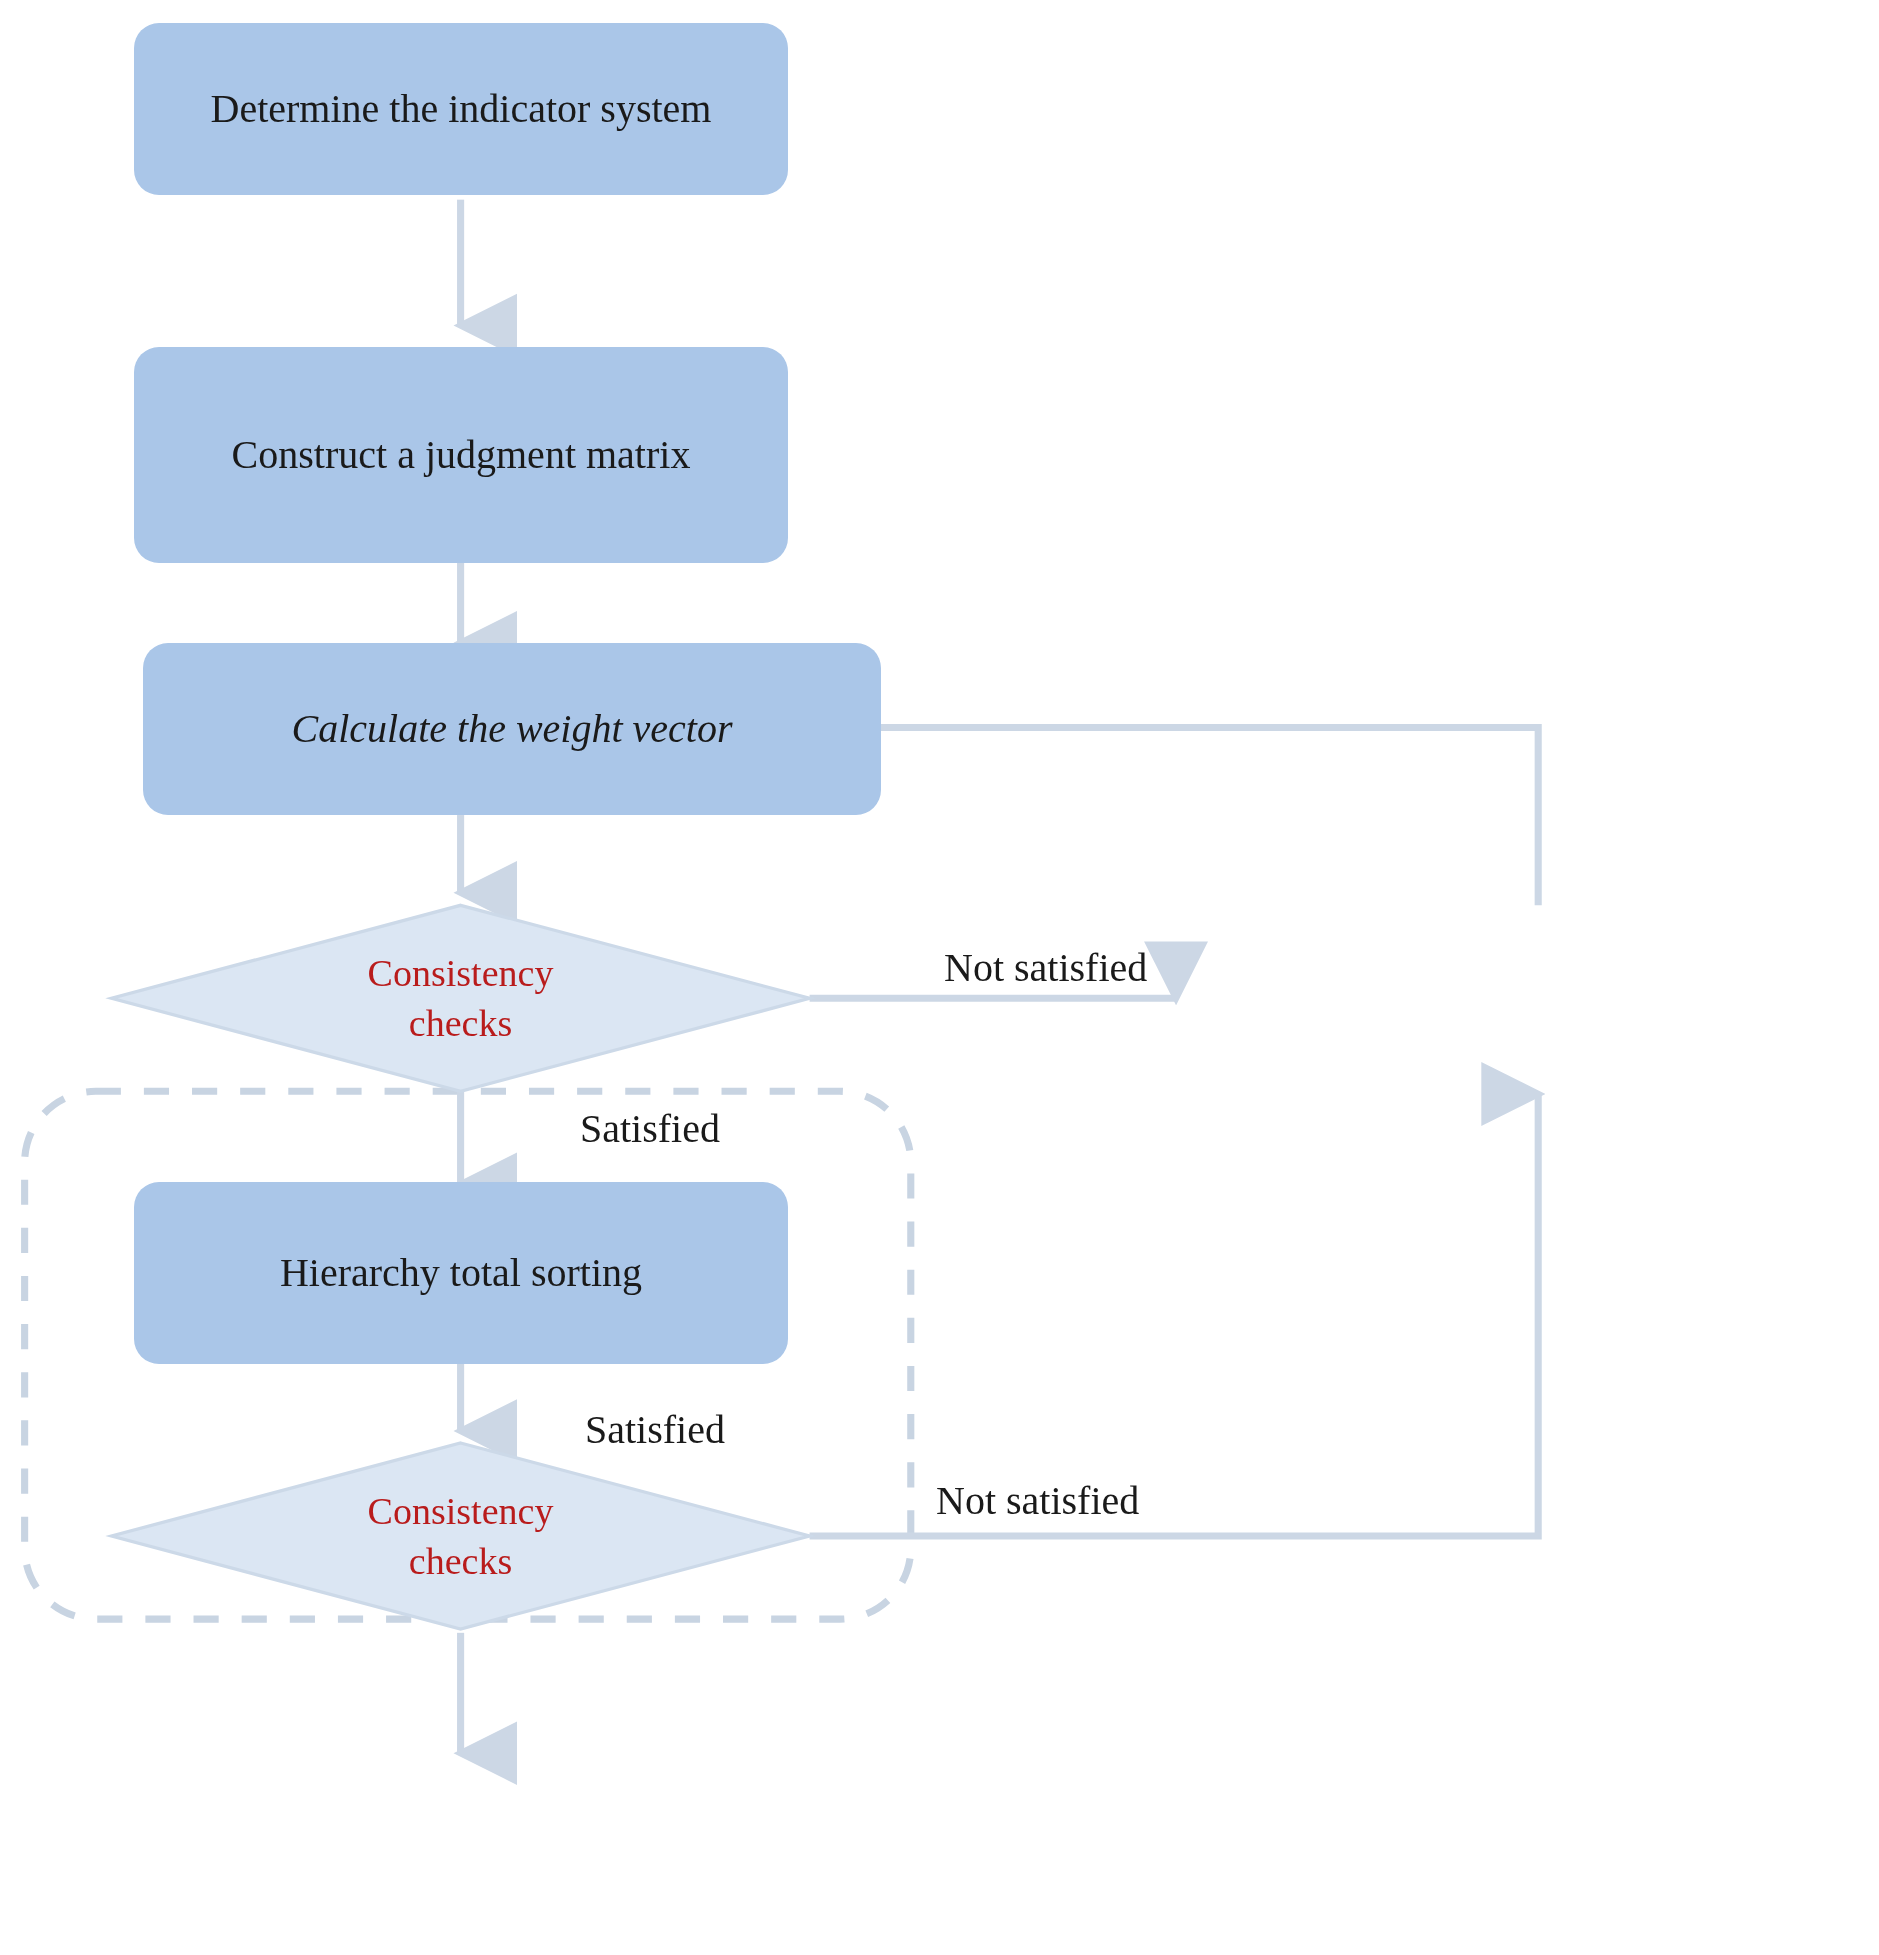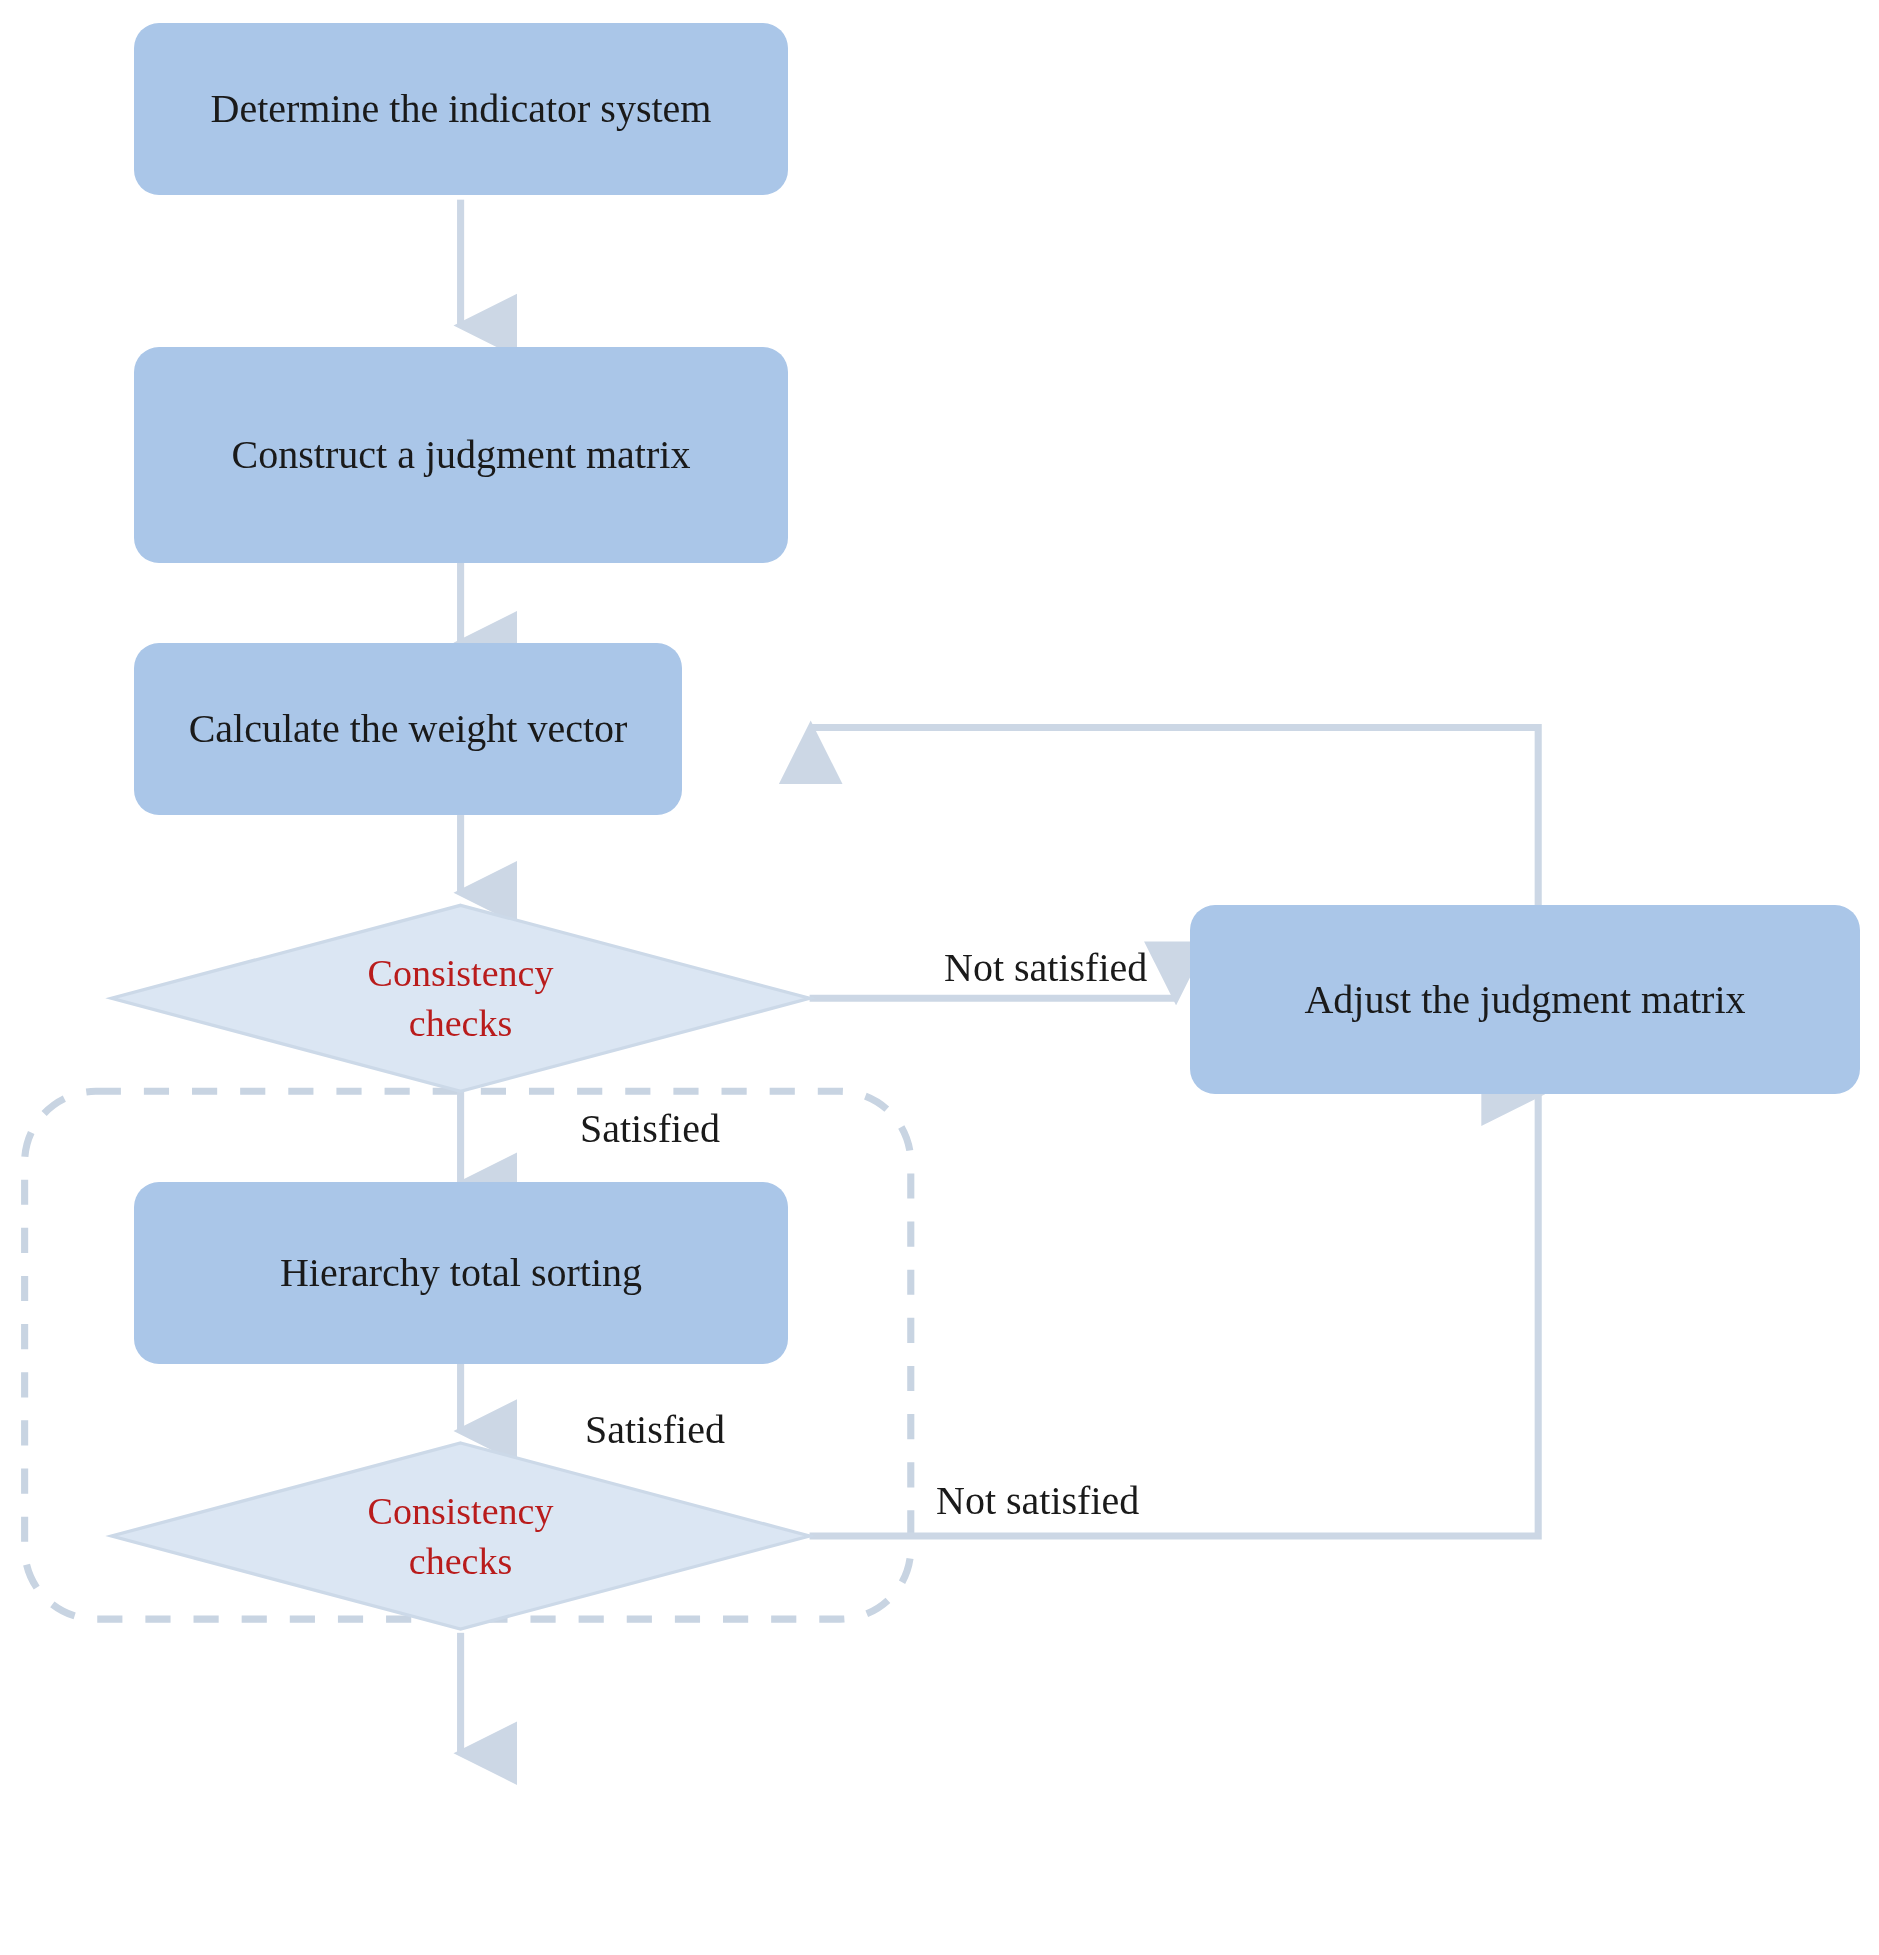--- a/index.html
+++ b/index.html
@@ -106,32 +106,29 @@
   </svg>
 
   <div class="node proc" style="left:134px; top:23px; width:654px; height:172px;">
     <span>Determine the indicator system</span>
   </div>
 
   <div class="node proc" style="left:134px; top:347px; width:654px; height:216px;">
     <span>Construct a judgment matrix</span>
   </div>
 
-  <div class="node proc" style="left:134px; top:643px; width:548px; height:172px;">
+  <div class="node proc" style="left:143px; top:643px; width:738px; height:172px;font-style:italic;">
     <span>Calculate the weight vector</span>
   </div>
 
   <div class="decision-label" style="left:280px; top:930px; width:361px; height:137px; flex-direction:column;">
     <span>Consistency</span>
     <span>checks</span>
   </div>
 
-  <div class="node proc" style="left:1190px; top:905px; width:670px; height:189px;">
-    <span>Adjust the judgment matrix</span>
-  </div>
 
   <div class="node proc" style="left:134px; top:1182px; width:654px; height:182px;">
     <span>Hierarchy total sorting</span>
   </div>
 
   <div class="decision-label" style="left:280px; top:1468px; width:361px; height:137px; flex-direction:column;">
     <span>Consistency</span>
     <span>checks</span>
   </div>
 

